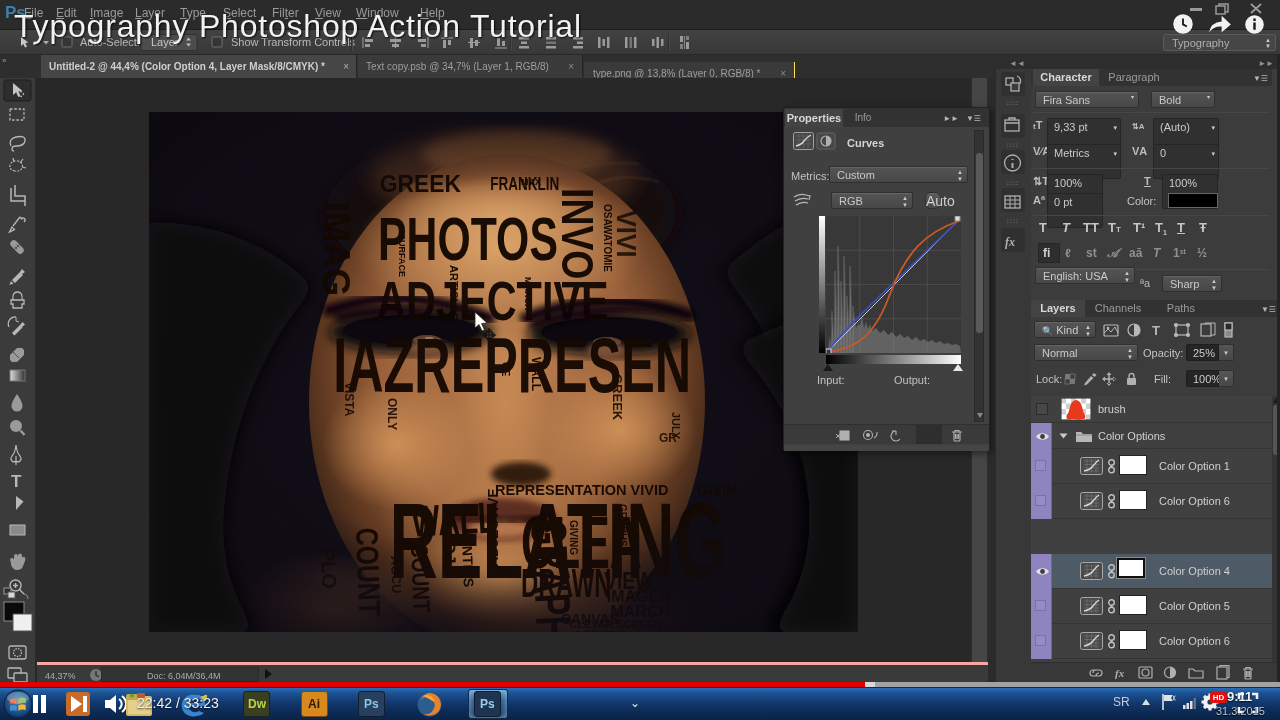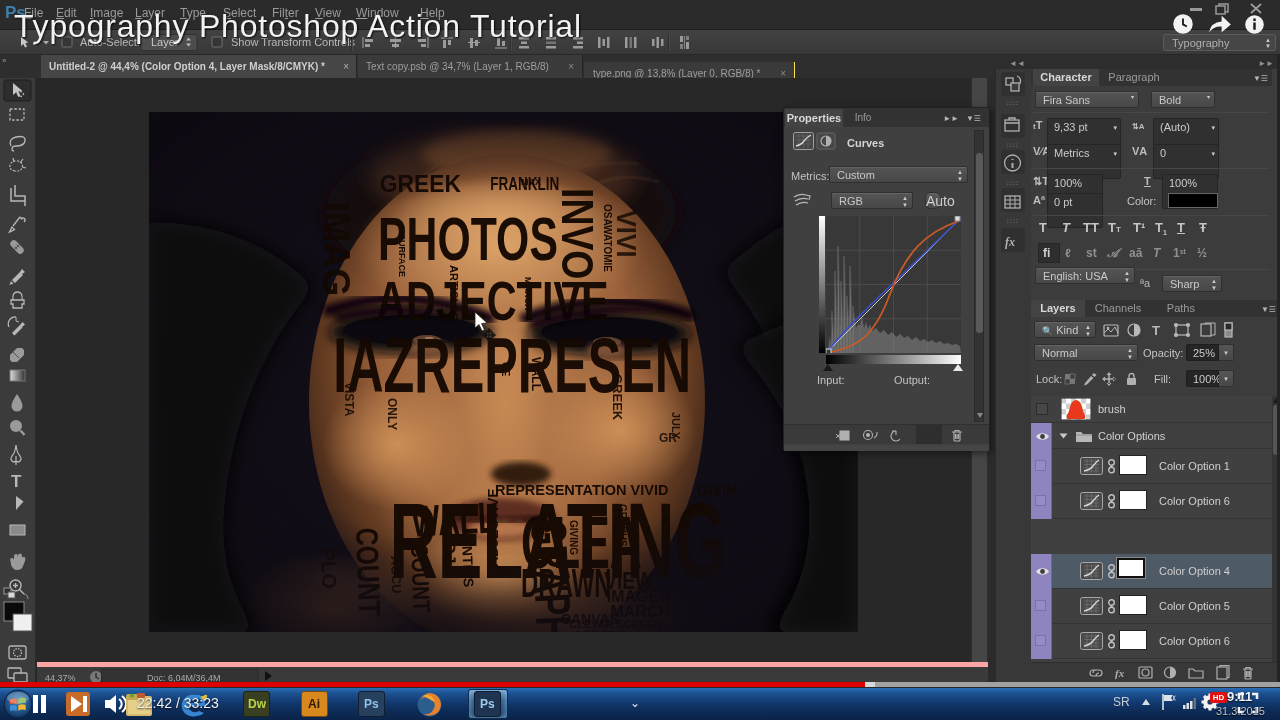--- a/index.html
+++ b/index.html
@@ -15,21 +15,21 @@
 
 #vtitle { left:14px; top:8px; font-size:32px; letter-spacing:0.8px; color:#f2f2f2; text-shadow:1px 1px 2px rgba(0,0,0,.8); z-index:60; }
 
 #optbar { left:0; top:30px; width:1280px; height:25px; background:linear-gradient(#424242,#383838); border-bottom:1px solid #282828; }
 
 #tabbar { left:0; top:55px; width:1280px; height:23px; background:#2e2e2e; }
 
 #tools { left:0; top:78px; width:36px; height:604px; background:#3b3b3b; border-right:1px solid #2a2a2a; }
 
 #canvasarea { left:37px; top:78px; width:953px; height:590px; background:#282828; }
-#statusbar { left:37px; top:662px; width:953px; height:20px; background:#3a3a3a; color:#aaa; font-size:9px; border-top:5px solid #fca5a5; }
+#statusbar { left:37px; top:662px; width:953px; height:20px; background:#3a3a3a; color:#aaa; font-size:9px; border-top:3px solid #fca5a5; }
 
 #progressrow { left:0; top:682px; width:1280px; height:5px; background:#a2a2a2; z-index:70; }
 #progressred { left:0; top:0; width:865px; height:5px; background:#dd0000; }
 #progressbuf { left:865px; top:0; width:10px; height:5px; background:#d8d8d8; }
 
 #taskbar { left:0; top:688px; width:1280px; height:32px; background:linear-gradient(#2a6db5 0%, #1b4f8f 18%, #123a70 45%, #0d2c58 70%, #0a2348 100%); z-index:65; }
 
 #iconstrip { left:995px; top:68px; width:36px; height:614px; background:#383838; border-left:1px solid #2a2a2a; }
 #dock { left:1031px; top:68px; width:249px; height:614px; background:#3c3c3c; }
 .dd { background:linear-gradient(#555,#474747); border:1px solid #2f2f2f; border-radius:2px; color:#cacaca; font-size:11px; height:17px; line-height:16px; padding-left:7px; box-shadow:inset 0 1px 0 #646464; }

